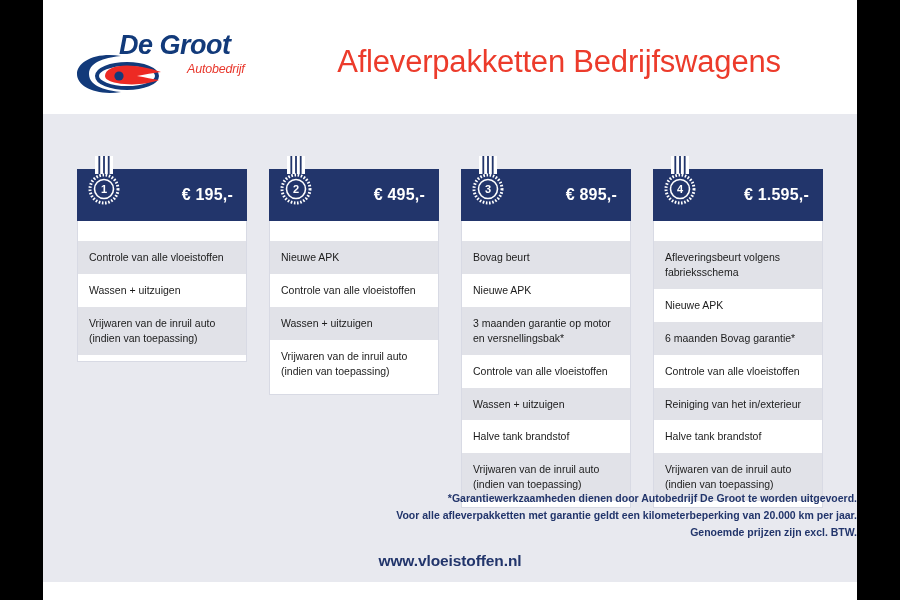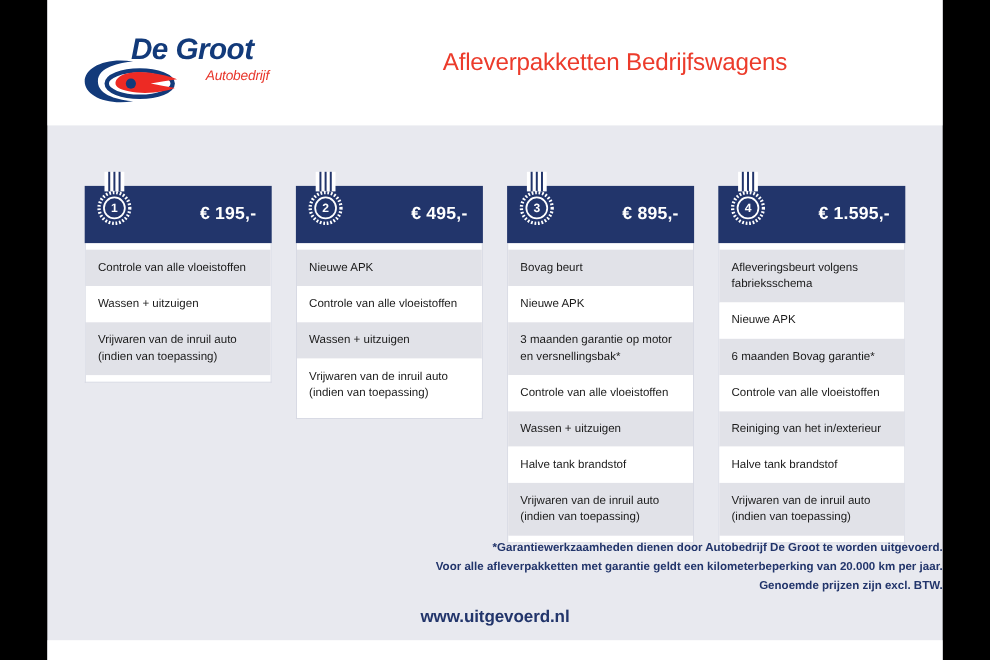--- a/index.html
+++ b/index.html
@@ -58,21 +58,21 @@
   .logo-mark {
     position: absolute;
     left: 0px; top: 20px;
     width: 108px; height: 44px;
   }
   .poster-title {
     position: absolute;
     left: 236px; top: 44px;
     width: 560px;
     text-align: center;
-    font-size: 22px;
+    font-size: 31px;
     font-weight: 400;
     color: #ec3b2b;
     letter-spacing: -0.2px;
     white-space: nowrap;
   }
 
   
   .packages {
     position: absolute;
     left: 0; top: 114px;
@@ -110,21 +110,21 @@
     left: 10px;
     top: -13px;
     width: 34px;
     height: 56px;
   }
 
   .pkg-list {
     background: #ffffff;
     border: 1px solid #d8dae4;
     border-top: none;
-    padding: 6px 0 6px 0;
+    padding: 20px 0 6px 0;
   }
   .pkg-row {
     padding: 9px 11px 9px 11px;
     font-size: 10.5px;
     line-height: 1.42;
     color: #1b1b1b;
     background: #ffffff;
   }
   .pkg-row.alt { background: #e1e2e8; }
 
@@ -268,17 +268,17 @@
       </div>
 
     </div>
 
     <div class="footnote">
       <div>*Garantiewerkzaamheden dienen door Autobedrijf De Groot te worden uitgevoerd.</div>
       <div>Voor alle afleverpakketten met garantie geldt een kilometerbeperking van 20.000 km per jaar.</div>
       <div>Genoemde prijzen zijn excl. BTW.</div>
     </div>
 
-    <div class="site">www.uitgevoerd.nl</div>
+    <div class="site">www.vloeistoffen.nl</div>
 
     <div class="footer-band"></div>
   </div>
 </div>
 
 </body></html>

